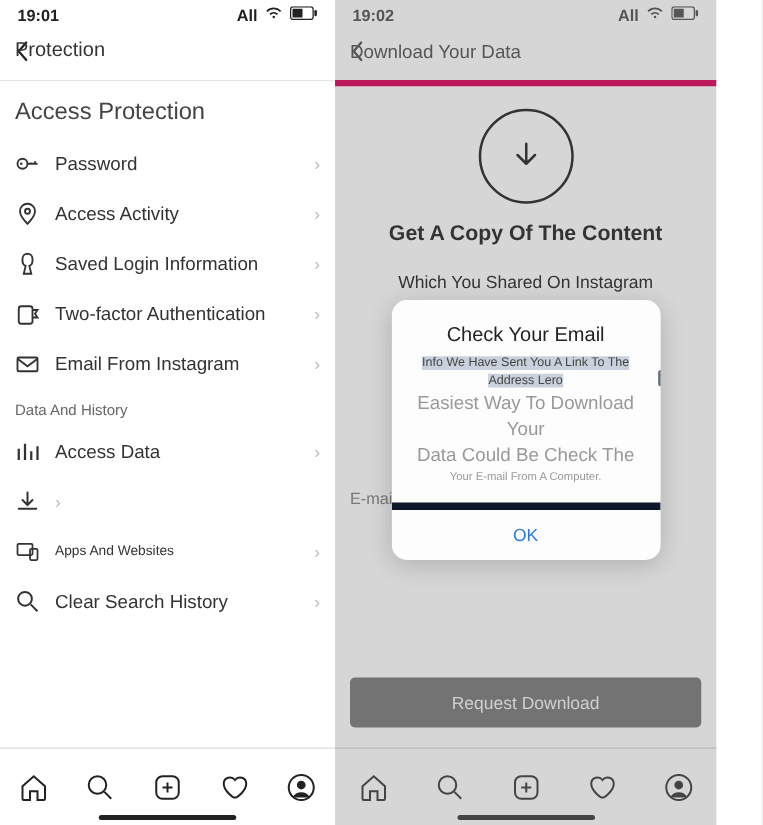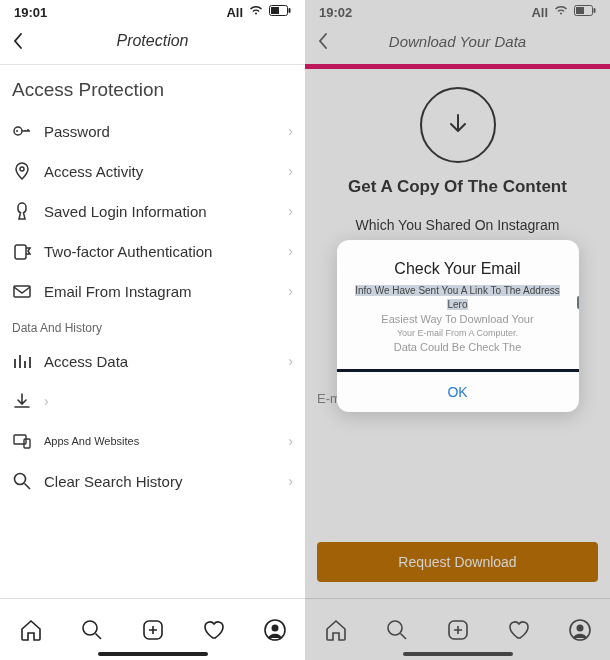--- a/index.html
+++ b/index.html
@@ -1,56 +1,56 @@
 <!DOCTYPE html>
 <html><head>
 <meta charset="utf-8">
 <style>
   * { box-sizing: border-box; margin: 0; padding: 0; }
   body { font-family: -apple-system, Helvetica, Arial, sans-serif; background: #fff; width: 610px; height: 660px; overflow: hidden; }
   .container { display: flex; width: 610px; height: 660px; }
   .pane { position: relative; height: 660px; display: flex; flex-direction: column; }
-  .pane.left { width: 305px; background: #fff; }
+  .pane.left { width: 268px; background: #fff; }
   .pane.right { width: 305px; background: #d6d6d6; }
   .statusbar { display: flex; justify-content: space-between; align-items: center; padding: 5px 14px 2px; font-size: 13px; font-weight: 600; color: #222; }
   .statusbar .icons { display: flex; align-items: flex-start; gap: 6px; }
   .right .statusbar { color: #555; }
   .header { display: flex; align-items: center; padding: 10px 12px 14px; border-bottom: 1px solid #e5e5e5; }
   .right .header { border-bottom: 5px solid #be185d; }
   .header .back { width: 18px; height: 18px; display: flex; align-items: center; }
-  .header .title { flex: 1; text-align: center; font-size: 16px; color: #333; font-weight: 500; margin-left: -18px; font-style: italic; }
+  .header .title { flex: 1; text-align: left; font-size: 16px; color: #333; font-weight: 500; margin-left: -18px; }
   .right .header .title { color: #555; font-size: 15px; }
   .section-label { padding: 14px 12px 10px; font-size: 19px; color: #444; font-weight: 500; }
   .section-label.small { font-size: 12px; color: #666; padding: 10px 12px 6px; }
   .row { display: flex; align-items: center; padding: 10px 12px; gap: 12px; }
   .row .icon { width: 20px; height: 20px; display: flex; align-items: center; justify-content: center; color: #333; }
   .row .label { flex: 1; font-size: 15px; color: #333; }
   .row .chev { color: #bbb; font-size: 14px; }
   .row.small .label { font-size: 11px; color: #333; }
   .content-right { padding: 18px 12px 0; display: flex; flex-direction: column; align-items: center; }
   .dl-circle { width: 76px; height: 76px; border: 2px solid #333; border-radius: 50%; display: flex; align-items: center; justify-content: center; margin-bottom: 14px; }
   .get-title { font-size: 17px; font-weight: 600; color: #333; text-align: center; }
   .get-sub { font-size: 14px; color: #333; text-align: center; margin-top: 20px; }
   .email-label { align-self: flex-start; font-size: 13px; color: #777; margin-top: 158px; }
-  .req-btn { position: absolute; left: 12px; right: 12px; bottom: 78px; height: 40px; background: #a16207; color: #d0d0d0; border-radius: 4px; display: flex; align-items: center; justify-content: center; font-size: 14px; }
+  .req-btn { position: absolute; left: 12px; right: 12px; bottom: 78px; height: 40px; background: #737373; color: #d0d0d0; border-radius: 4px; display: flex; align-items: center; justify-content: center; font-size: 14px; }
   .bottom-nav { position: absolute; bottom: 0; left: 0; right: 0; height: 62px; border-top: 1px solid #ddd; display: flex; align-items: center; justify-content: space-around; background: inherit; }
   .right .bottom-nav { border-top: 1px solid #bbb; background: #d6d6d6; }
   .bottom-nav .nav-icon { width: 26px; height: 26px; display: flex; align-items: center; justify-content: center; color: #222; }
   .right .bottom-nav .nav-icon { color: #444; }
   .home-ind { position: absolute; bottom: 4px; left: 50%; transform: translateX(-50%); width: 110px; height: 4px; background: #222; border-radius: 3px; }
   .right .home-ind { background: #444; }
-  .modal { position: absolute; left: 50%; top: 240px; transform: translateX(-50%); width: 242px; background: #fdfdfd; border-radius: 12px; box-shadow: 0 4px 20px rgba(0,0,0,0.18); overflow: hidden; z-index: 5; }
+  .modal { position: absolute; left: 50%; top: 240px; transform: translateX(-50%); width: 215px; background: #fdfdfd; border-radius: 12px; box-shadow: 0 4px 20px rgba(0,0,0,0.18); overflow: hidden; z-index: 5; }
   .modal .m-body { padding: 20px 12px 14px; text-align: center; }
   .modal .m-title { font-size: 16px; font-weight: 500; color: #222; margin-bottom: 6px; }
   .modal .m-line1 { font-size: 10px; color: #444; line-height: 1.4; }
   .modal .m-hl { background: #c9d2dc; display: inline; }
   .modal .m-tag { position: absolute; right: -28px; top: 56px; background: #67717a; color: #e8e8e8; font-size: 10px; padding: 1px 4px; border-radius: 2px; }
   .modal .m-line2 { font-size: 10px; color: #888; line-height: 1.4; margin-top: 2px; }
-  .modal .m-line3 { font-size: 11px; color: #999; line-height: 1.4; }
-  .modal .m-footer { border-top: 3px solid #0f172a; padding: 12px; text-align: center; font-size: 14px; color: #2a7bd1; font-weight: 500; }
+  .modal .m-line3 { font-size: 15px; color: #999; line-height: 1.4; }
+  .modal .m-footer { border-top: 6px solid #0f172a; padding: 12px; text-align: center; font-size: 14px; color: #2a7bd1; font-weight: 500; }
   svg { display: block; }
 </style>
 </head>
 <body>
 
 <div class="container">
 
   <div class="pane left">
     <div class="statusbar">
       <span>19:01</span>
@@ -257,22 +257,22 @@
     <div class="req-btn">
       <span>Request Download</span>
     </div>
 
     <div class="modal">
       <div class="m-body">
         <div class="m-title">Check Your Email</div>
         <div class="m-line1"><span class="m-hl">Info We Have Sent You A Link To The Address Lero</span></div>
         <span class="m-tag">Data</span>
         <div class="m-line3">Easiest Way To Download Your</div>
+        <div class="m-line3">Data Could Be Check The</div>
         <div class="m-line3" style="font-size:9px;">Your E-mail From A Computer.</div>
-        <div class="m-line3">Data Could Be Check The</div>
       </div>
       <div class="m-footer">
         <span>OK</span>
       </div>
     </div>
 
     <div class="bottom-nav">
       <div class="nav-icon">
           <svg width="24" height="24" viewBox="0 0 24 24">
             <path d="M3 11l9-8 9 8v10a1 1 0 01-1 1h-5v-7h-6v7H4a1 1 0 01-1-1z" fill="none" stroke="#444" stroke-width="1.6"></path>

